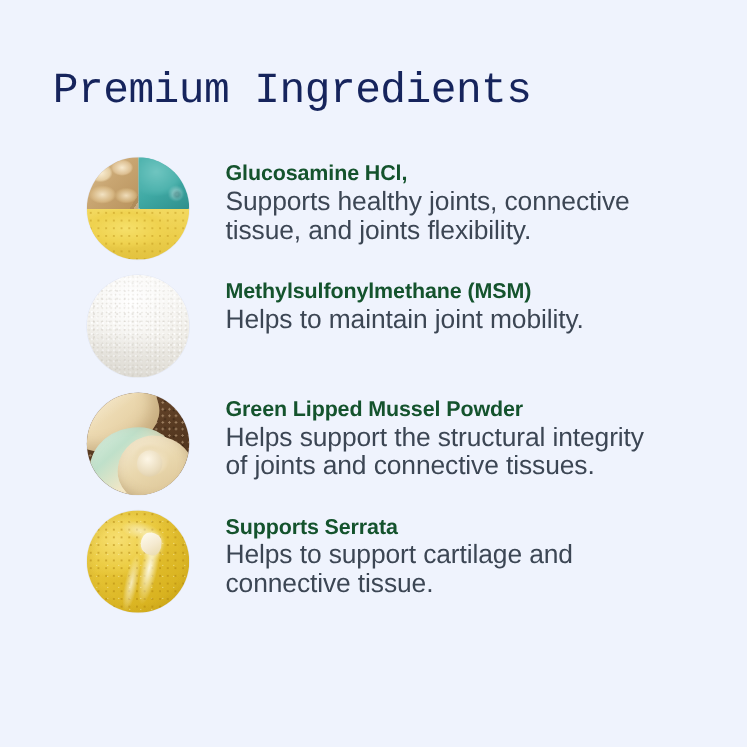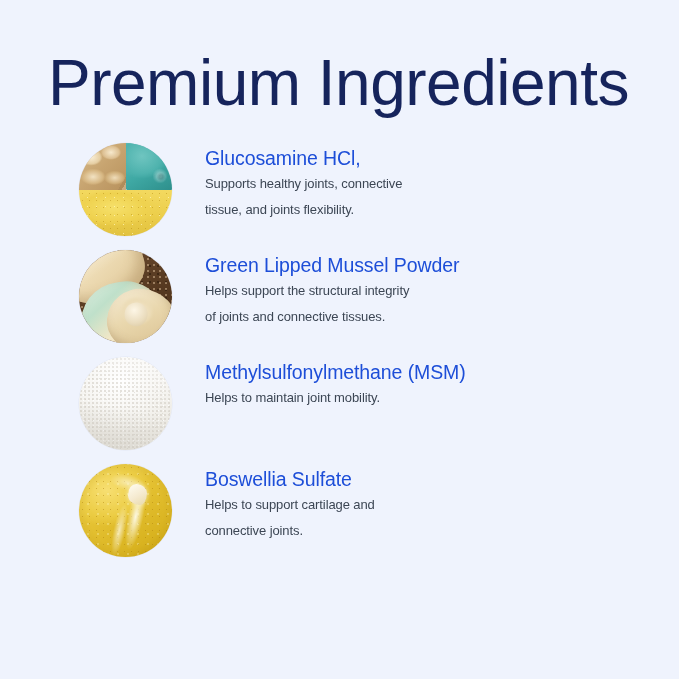--- a/index.html
+++ b/index.html
@@ -20,22 +20,22 @@
     width: 679px;
     height: 679px;
     background: #eff3fd;
   }
 
   
   .page-title {
     position: absolute;
     left: 48px;
     top: 50px;
-    font-family: Liberation Sans, sans-serif;
-    font-size: 64px;
+    font-family: Liberation Mono, monospace;
+    font-size: 39px;
     line-height: 66px;
     font-weight: 400;
     letter-spacing: -0.5px;
     color: #16245c;
     white-space: nowrap;
   }
 
   
   .ingredients {
     position: absolute;
@@ -252,27 +252,27 @@
   
   .ing-text {
     padding-left: 33px;
     padding-top: 2px;
     max-width: 390px;
   }
   .ing-name {
     font-family: "Liberation Sans", sans-serif;
     font-size: 19.5px;
     line-height: 26px;
-    font-weight: 400;
-    color: #1d4ed8;
+    font-weight: 700;
+    color: #14532d;
     letter-spacing: -0.1px;
   }
   .ing-desc {
     font-family: "Liberation Sans", sans-serif;
-    font-size: 13px;
+    font-size: 24px;
     line-height: 26px;
     font-weight: 400;
     color: #3c4654;
     letter-spacing: -0.1px;
   }
 </style>
 </head>
 <body>
 
 <div class="page">
@@ -287,20 +287,35 @@
         <div class="q-tr"></div>
         <div class="half-b"></div>
       </div>
       <div class="ing-text">
         <div class="ing-name">
           <div>Glucosamine HCl,</div>
         </div>
         <div class="ing-desc">
           <div>Supports healthy joints, connective</div>
           <div>tissue, and joints flexibility.</div>
+        </div>
+      </div>
+    </div>
+
+    <div class="ingredient-row">
+      <div class="swatch sw-msm">
+        <div class="grain"></div>
+        <div class="shade"></div>
+      </div>
+      <div class="ing-text">
+        <div class="ing-name">
+          <div>Methylsulfonylmethane (MSM)</div>
+        </div>
+        <div class="ing-desc">
+          <div>Helps to maintain joint mobility.</div>
         </div>
       </div>
     </div>
 
     <div class="ingredient-row">
       <div class="swatch sw-mussel">
         <div class="grit"></div>
         <div class="shell-a"></div>
         <div class="shell-b"></div>
         <div class="shell-c"></div>
@@ -310,46 +325,31 @@
           <div>Green Lipped Mussel Powder</div>
         </div>
         <div class="ing-desc">
           <div>Helps support the structural integrity</div>
           <div>of joints and connective tissues.</div>
         </div>
       </div>
     </div>
 
     <div class="ingredient-row">
-      <div class="swatch sw-msm">
-        <div class="grain"></div>
-        <div class="shade"></div>
-      </div>
-      <div class="ing-text">
-        <div class="ing-name">
-          <div>Methylsulfonylmethane (MSM)</div>
-        </div>
-        <div class="ing-desc">
-          <div>Helps to maintain joint mobility.</div>
-        </div>
-      </div>
-    </div>
-
-    <div class="ingredient-row">
       <div class="swatch sw-bosw">
         <div class="speck"></div>
         <div class="swirl"></div>
         <div class="chip"></div>
         <div class="dark-edge"></div>
       </div>
       <div class="ing-text">
         <div class="ing-name">
-          <div>Boswellia Sulfate</div>
+          <div>Supports Serrata</div>
         </div>
         <div class="ing-desc">
           <div>Helps to support cartilage and</div>
-          <div>connective joints.</div>
+          <div>connective tissue.</div>
         </div>
       </div>
     </div>
 
   </div>
 </div>
 
 </body></html>

